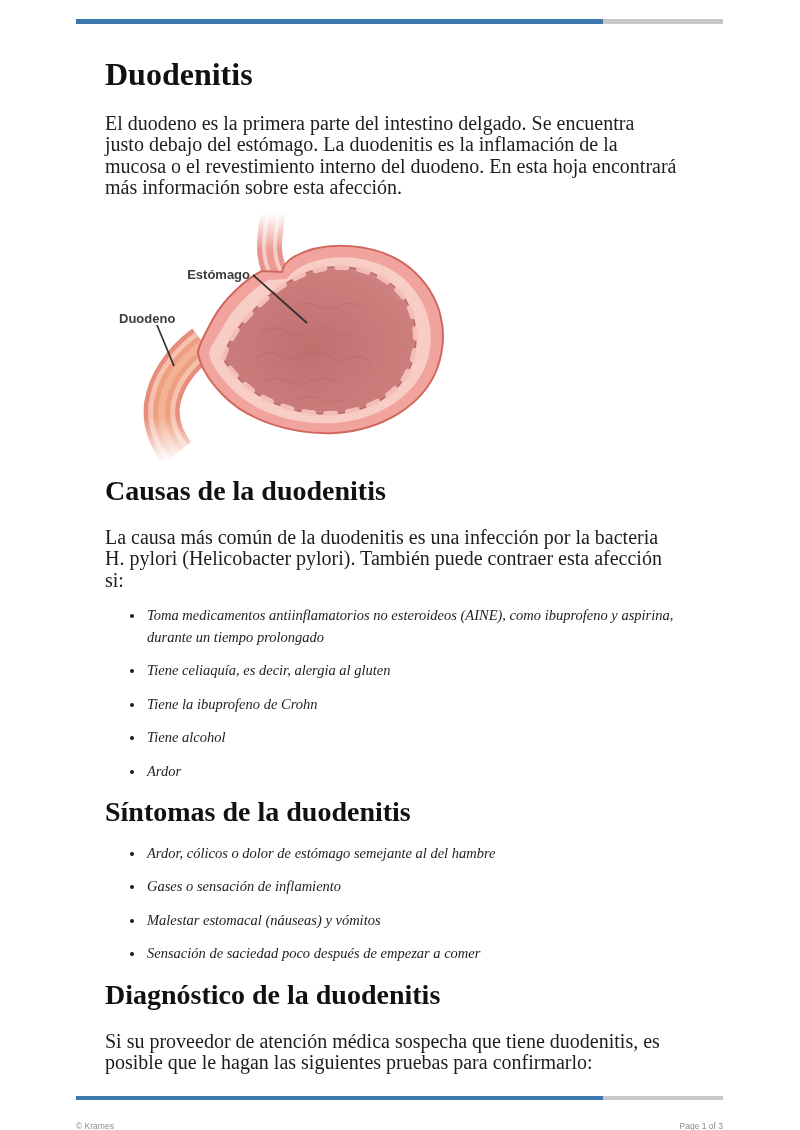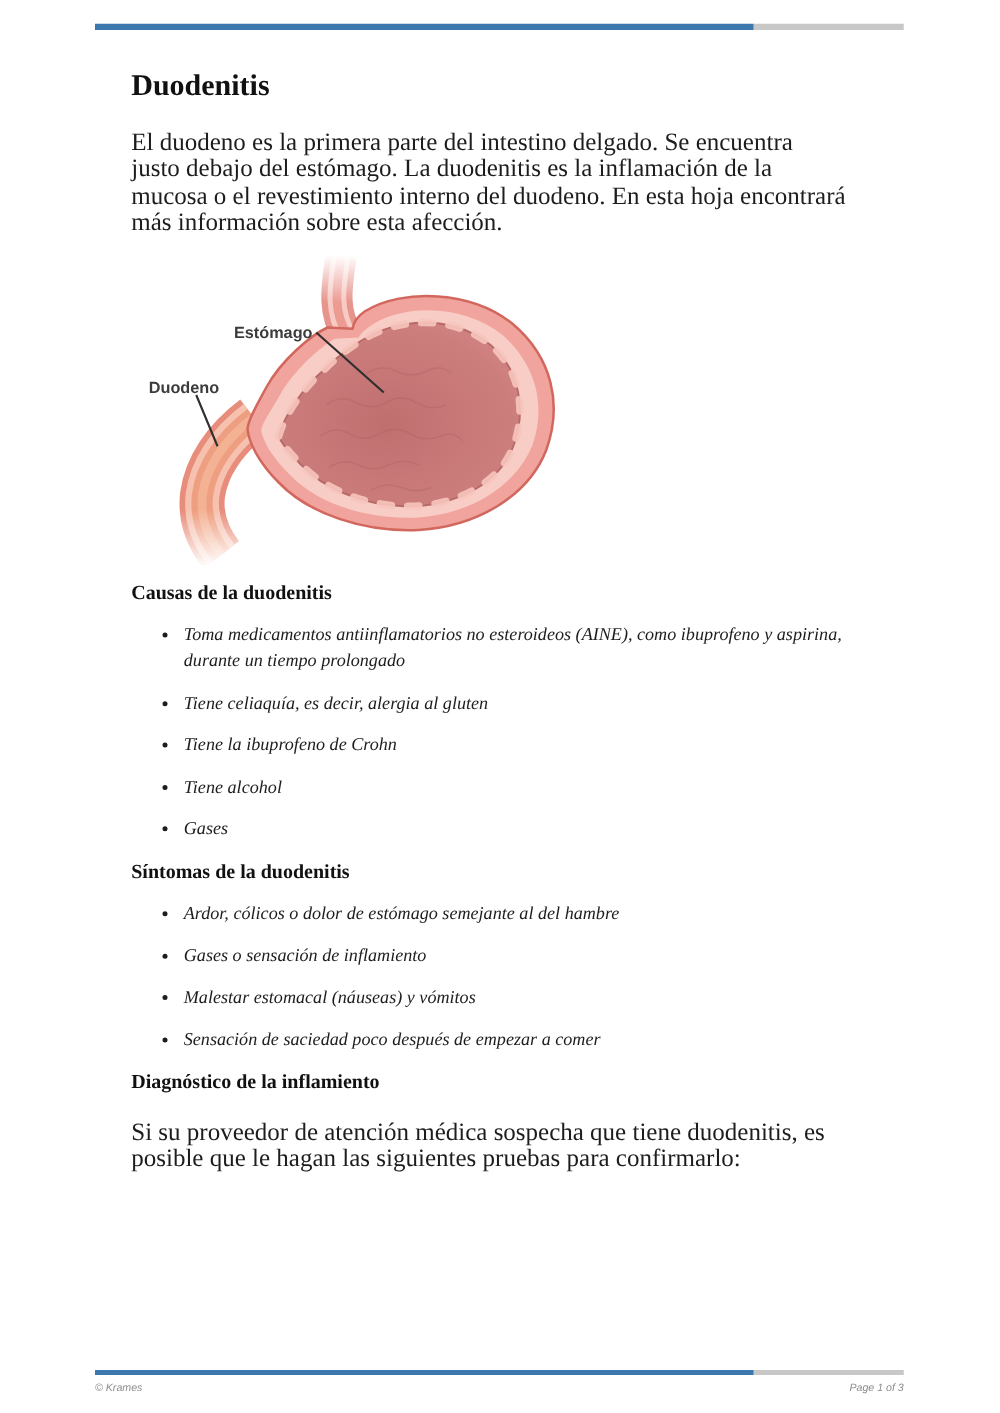--- a/index.html
+++ b/index.html
@@ -10,31 +10,31 @@
   
   .rule{position:absolute;left:76px;right:77px;height:5px;display:flex;}
   .rule .blue{width:81.5%;height:100%;background:#3c78ad;}
   .rule .gray{width:18.5%;height:100%;background:#c8c8c8;}
   .rule.top{top:19px;}
   .footer{position:absolute;left:76px;right:77px;top:1096px;}
   .footer .rule-inner{width:100%;height:4px;display:flex;}
   .footer .rule-inner .blue{width:81.5%;background:#3c78ad;}
   .footer .rule-inner .gray{width:18.5%;background:#c8c8c8;}
   .footer-row{
-    display:flex;justify-content:space-between;margin-top:5px;
-    font-family:"Liberation Sans", sans-serif;font-style:italic;
+    display:flex;justify-content:space-between;margin-top:21px;
+    font-family:"Liberation Sans", sans-serif;
     font-size:8.5px;color:#8c8c8c;text-align:right;
   }
   
   .content{padding:56px 0 0 105px;width:572px;}
   h1{
-    font-size:24px;line-height:1.15;margin:0;font-weight:bold;color:#111;
+    font-size:32px;line-height:1.15;margin:0;font-weight:bold;color:#111;
   }
   p.body{font-size:20px;line-height:21.5px;margin:20px 0 0 0;}
-  h2{font-size:16px;line-height:1.15;margin:14px 0 0 0;font-weight:bold;color:#111;}
+  h2{font-size:28px;line-height:1.15;margin:14px 0 0 0;font-weight:bold;color:#111;}
   ul.bullets{margin:14px 0 0 0;padding:0 0 0 40px;font-style:italic;}
   ul.bullets li{
     font-size:14.5px;line-height:21.5px;margin:0 0 12px 0;padding-left:2px;
   }
   
   figure.stomach-fig{margin:14px 0 0 6px;width:340px;height:248px;padding:0;}
   .fig-label{
     font-family:"Liberation Sans", sans-serif;font-weight:bold;
     font-size:13px;fill:#3c3c3c;
   }
@@ -117,37 +117,38 @@
 
         <path d="M142,62 L196,110" stroke="#2f2f2f" stroke-width="1.7" fill="none"></path>
         <path d="M46,112 L63,153" stroke="#2f2f2f" stroke-width="1.7" fill="none"></path>
 
         <text class="fig-label" x="139" y="66" text-anchor="end">Estómago</text>
         <text class="fig-label" x="8" y="110" text-anchor="start">Duodeno</text>
       </svg>
     </figure>
 
     <h2>Causas de la duodenitis</h2>
+    <p class="body">La causa más común de la duodenitis es una infección por la bacteria H. pylori (Helicobacter pylori). También puede contraer esta afección si:</p>
     <ul class="bullets">
       <li>Toma medicamentos antiinflamatorios no esteroideos (AINE), como ibuprofeno y aspirina, durante un tiempo prolongado</li>
       <li>Tiene celiaquía, es decir, alergia al gluten</li>
       <li>Tiene la ibuprofeno de Crohn</li>
       <li>Tiene alcohol</li>
-      <li>Gases</li>
+      <li>Ardor</li>
     </ul>
 
     <h2>Síntomas de la duodenitis</h2>
     <ul class="bullets">
       <li>Ardor, cólicos o dolor de estómago semejante al del hambre</li>
       <li>Gases o sensación de inflamiento</li>
       <li>Malestar estomacal (náuseas) y vómitos</li>
       <li>Sensación de saciedad poco después de empezar a comer</li>
     </ul>
 
-    <h2>Diagnóstico de la inflamiento</h2>
+    <h2>Diagnóstico de la duodenitis</h2>
     <p class="body">Si su proveedor de atención médica sospecha que tiene duodenitis, es posible que le hagan las siguientes pruebas para confirmarlo:</p>
 
   </div>
 
   <div class="footer">
     <div class="rule-inner">
       <span class="blue"></span>
       <span class="gray"></span>
     </div>
     <div class="footer-row">

